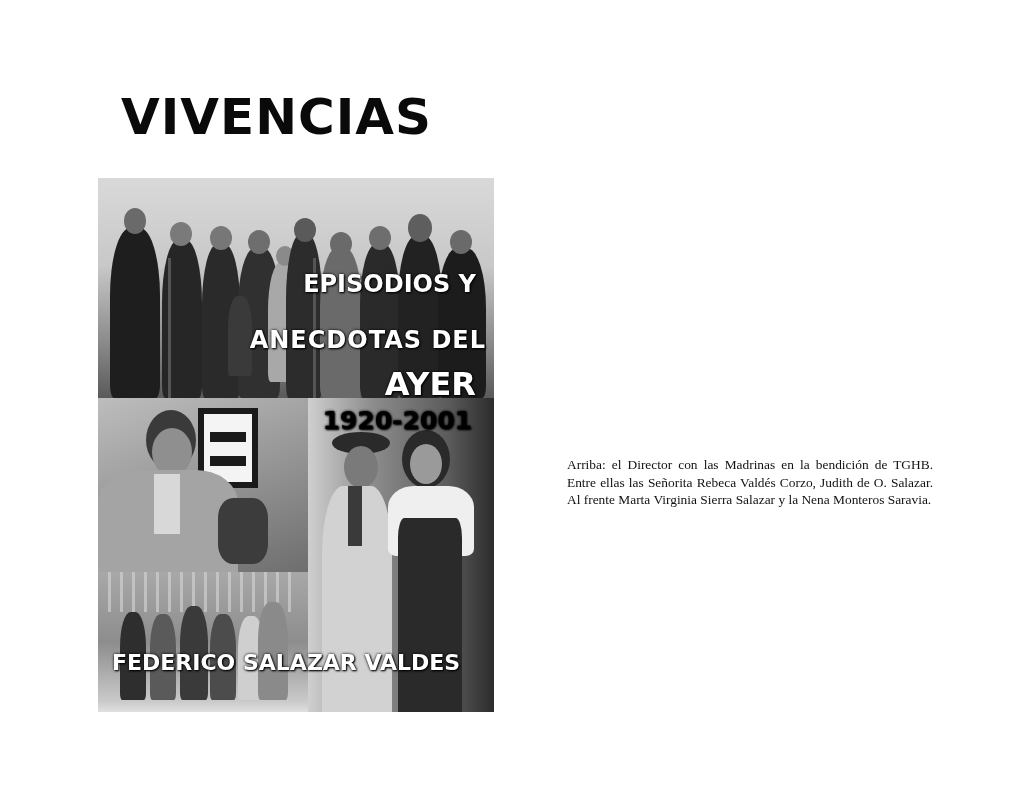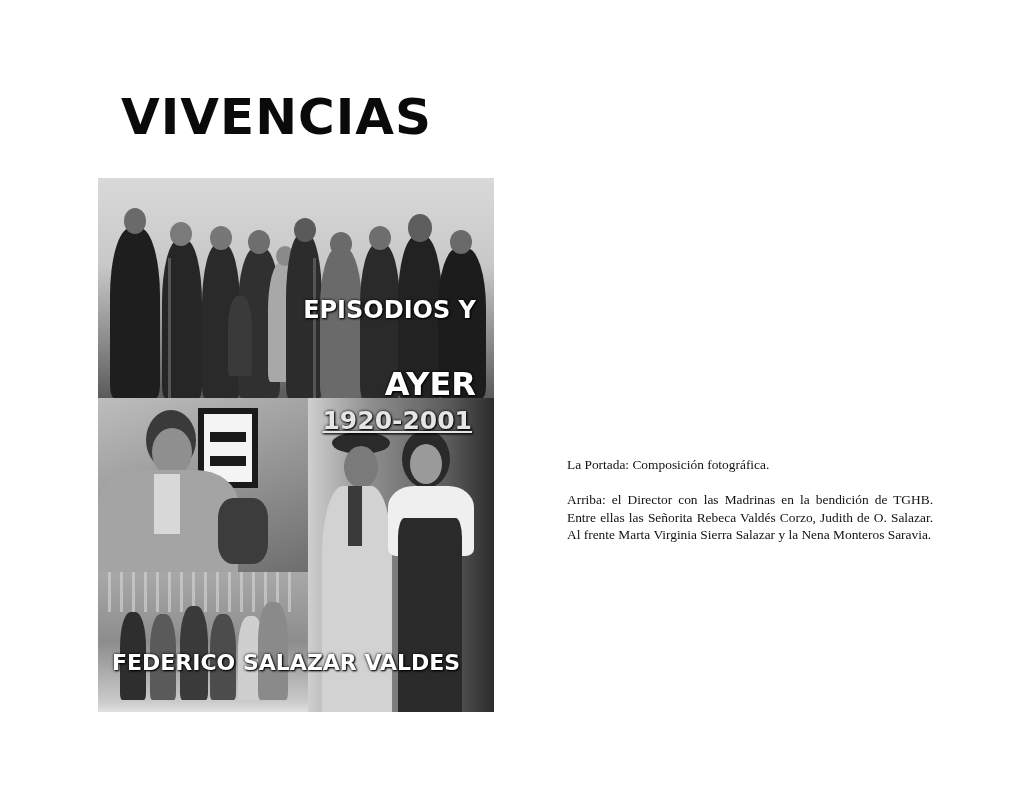--- a/index.html
+++ b/index.html
@@ -33,24 +33,24 @@
     left: 210px; top: 220px; width: 186px; height: 314px;
     background: linear-gradient(90deg, #cfcfcf 0%, #8c8c8c 35%, #5c5c5c 75%, #2c2c2c 100%);
   }
   
   .fig { position: absolute; border-radius: 40% 40% 8% 8%; }
   .head { position: absolute; border-radius: 50%; }
   .overlay-text {
     position: absolute; color: #ffffff; font-family: "DejaVu Sans", sans-serif; font-weight: bold;
     text-shadow: 0 0 3px #000, 1px 1px 2px #000; white-space: nowrap; text-align: right; line-height: 1;
   }
-  .sub1 { right: 18px; top: 120px; font-size: 24px; }
+  .sub1 { right: 18px; top: 94px; font-size: 24px; }
   .sub2 { right: 8px; top: 150px; font-size: 24px; letter-spacing: 1px; }
   .sub3 { right: 18px; top: 190px; font-size: 32px; }
-  .years { right: 22px; top: 230px; font-size: 25px; color: #e5e5e5; text-decoration: underline; }
+  .years { right: 22px; top: 230px; font-size: 25px; color: #000000; }
   .author { left: 14px; top: 474px; font-size: 22px; text-align: right; }
   .tgb-sign {
     position: absolute; left: 100px; top: 10px; width: 60px; height: 80px; background: #f4f4f4;
     border: 6px solid #1a1a1a; box-sizing: border-box;
   }
   .tgb-sign::before { content: ""; position: absolute; left: 6px; right: 6px; top: 18px; height: 10px; background: #1a1a1a; }
   .tgb-sign::after  { content: ""; position: absolute; left: 6px; right: 6px; top: 42px; height: 10px; background: #1a1a1a; }
   .caption {
     position: absolute; left: 567px; top: 456px; width: 366px;
     font-family: "Liberation Serif", serif; font-size: 13.4px; line-height: 17.6px; color: #111;
@@ -114,21 +114,21 @@
     <div class="head" style="left:36px;top:48px;width:34px;height:42px;background:#7a7a7a;"></div>
     <div class="fig" style="left:14px;top:88px;width:70px;height:226px;background:#d2d2d2;border-radius:30% 30% 0 0;"></div>
     <div class="fig" style="left:40px;top:88px;width:14px;height:60px;background:#3a3a3a;border-radius:0;"></div>
     <div class="head" style="left:94px;top:32px;width:48px;height:58px;background:#2a2a2a;"></div>
     <div class="head" style="left:102px;top:46px;width:32px;height:40px;background:#9a9a9a;"></div>
     <div class="fig" style="left:80px;top:88px;width:86px;height:70px;background:#efefef;border-radius:30% 30% 10% 10%;"></div>
     <div class="fig" style="left:90px;top:120px;width:64px;height:194px;background:#2a2a2a;border-radius:10% 10% 0 0;"></div>
   </div>
 
   <div class="overlay-text sub1">EPISODIOS Y</div>
+  <div class="overlay-text sub2">ANECDOTAS DEL</div>
   <div class="overlay-text sub3">AYER</div>
   <div class="overlay-text years">1920-2001</div>
   <div class="overlay-text author">FEDERICO SALAZAR VALDES</div>
 </div>
 
 <div class="caption">
-  <p>La Portada: Composición fotográfica.</p>
   <p>Arriba: el Director con las Madrinas en la bendición de TGHB. Entre ellas las Señorita Rebeca Valdés Corzo, Judith de O. Salazar. Al frente Marta Virginia Sierra Salazar y la Nena Monteros Saravia.</p>
 </div>
 
 </body></html>

